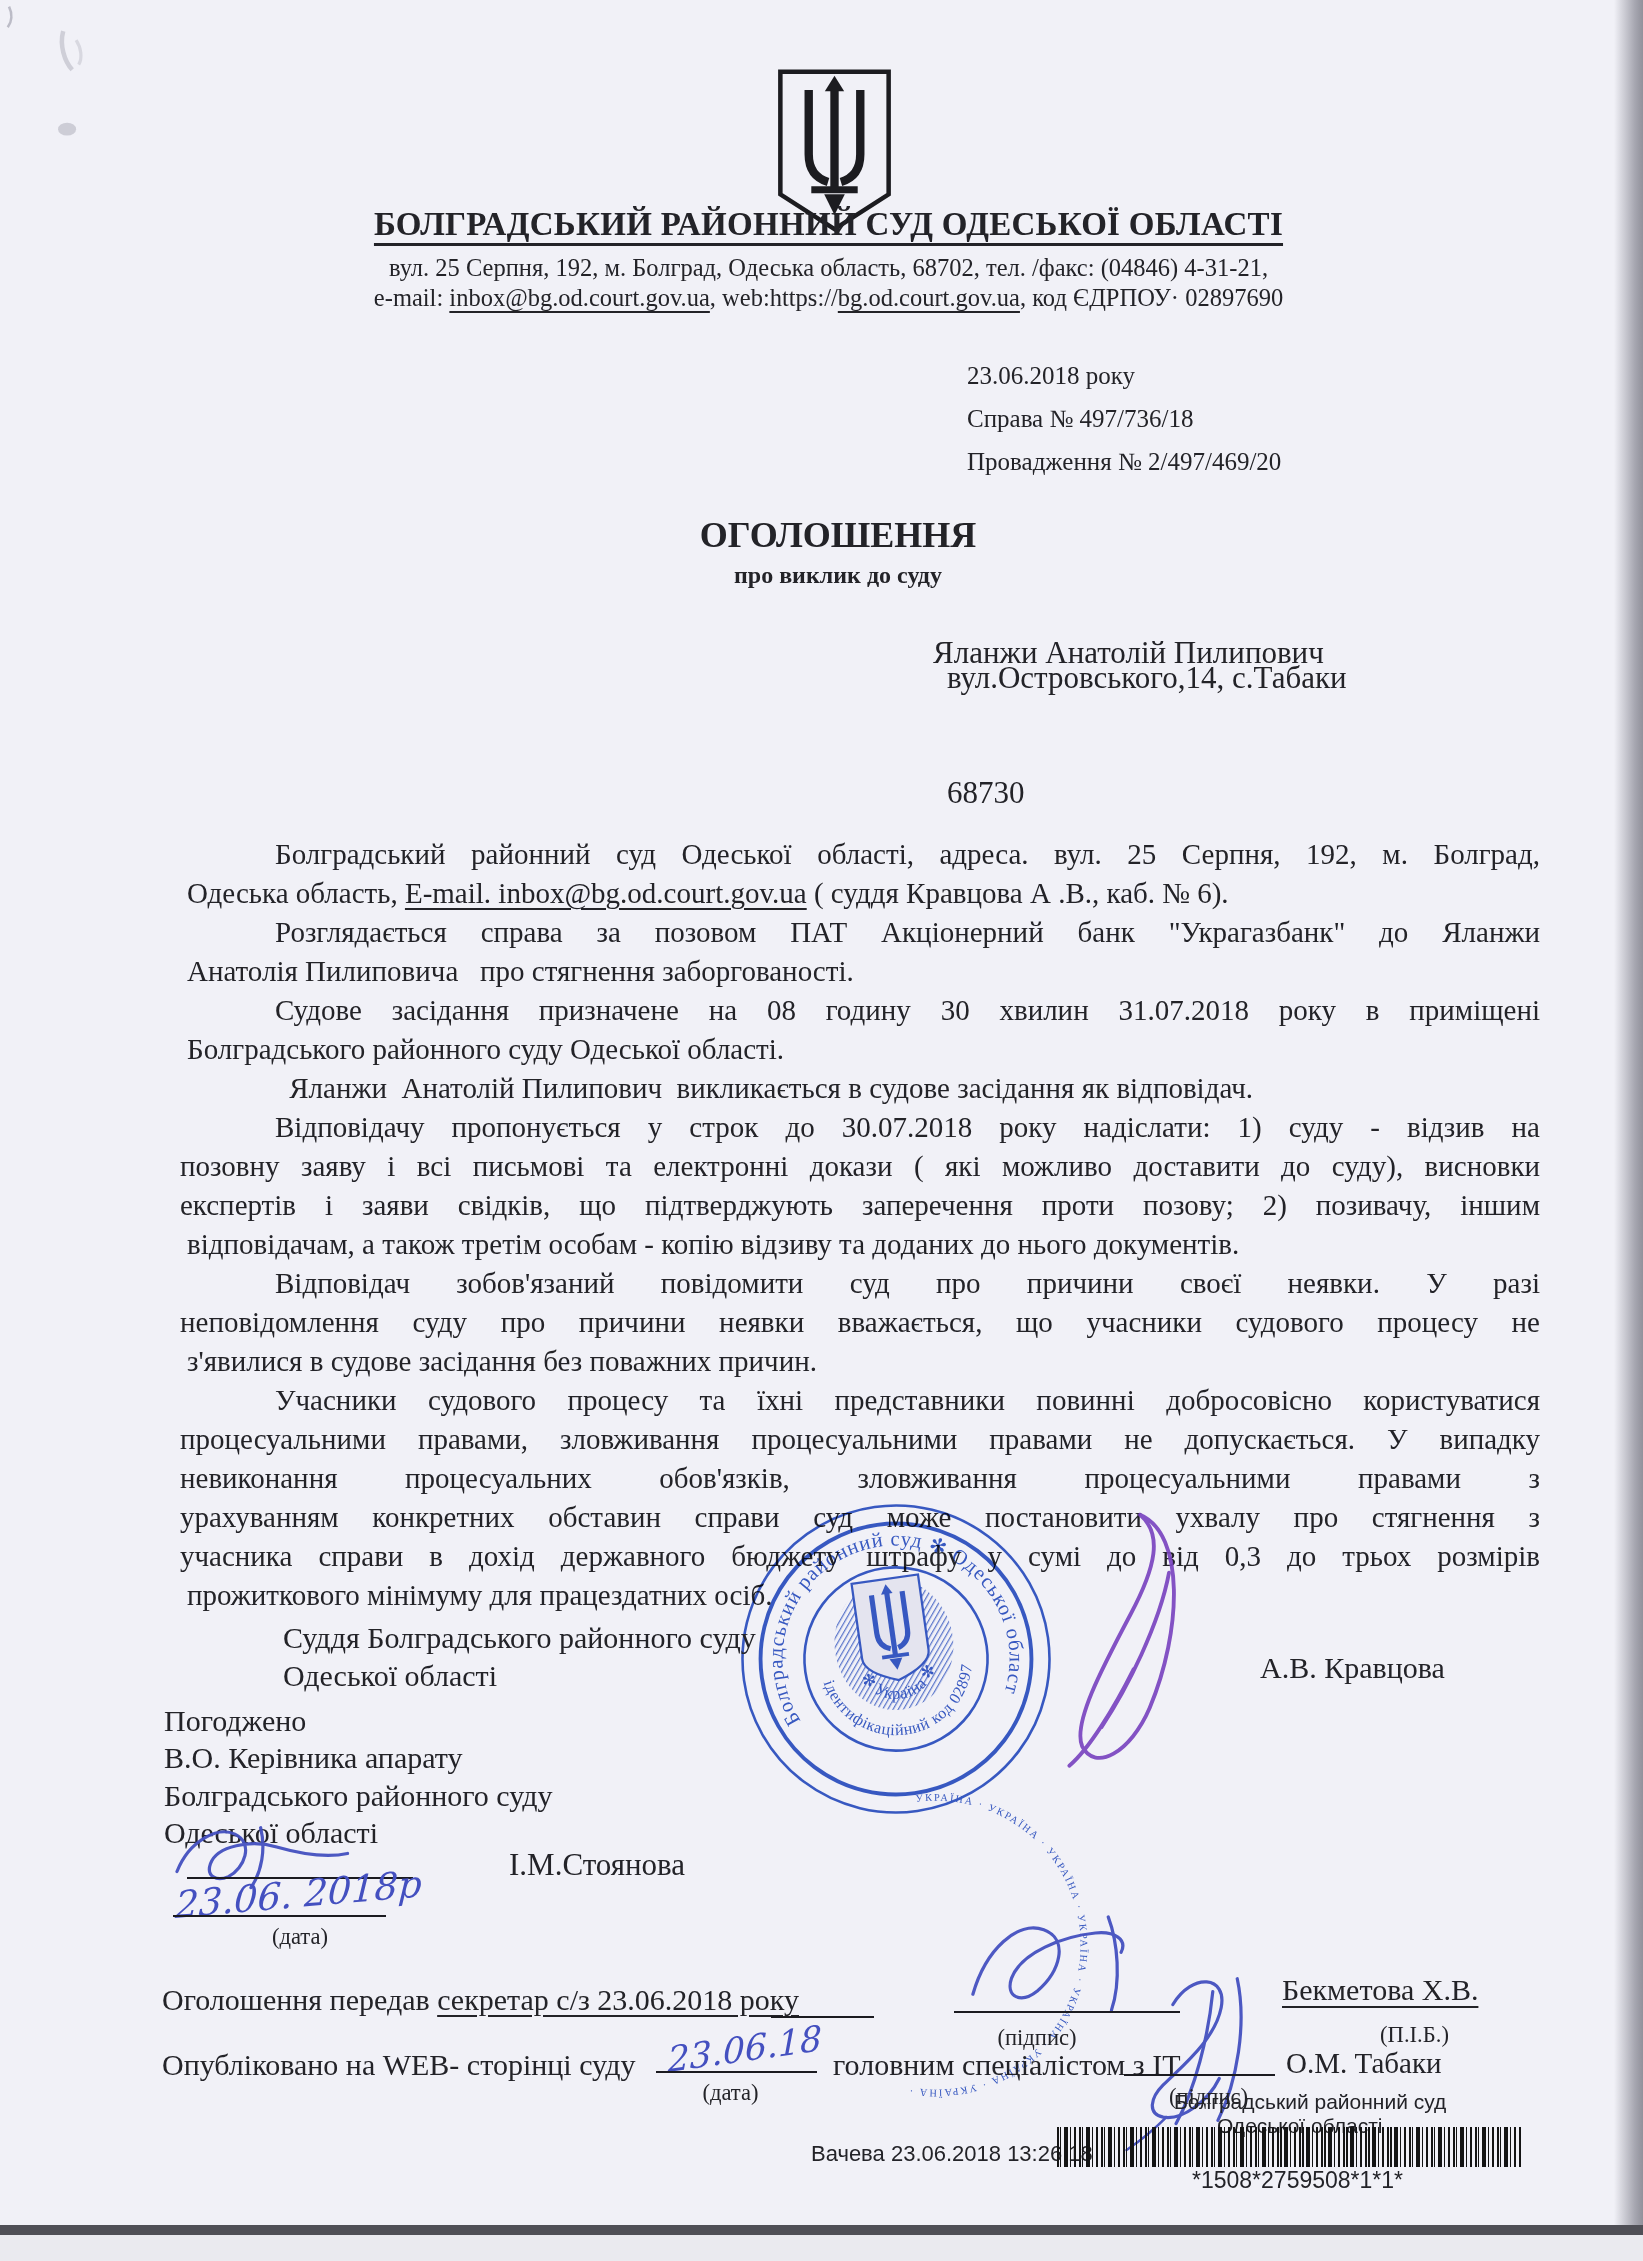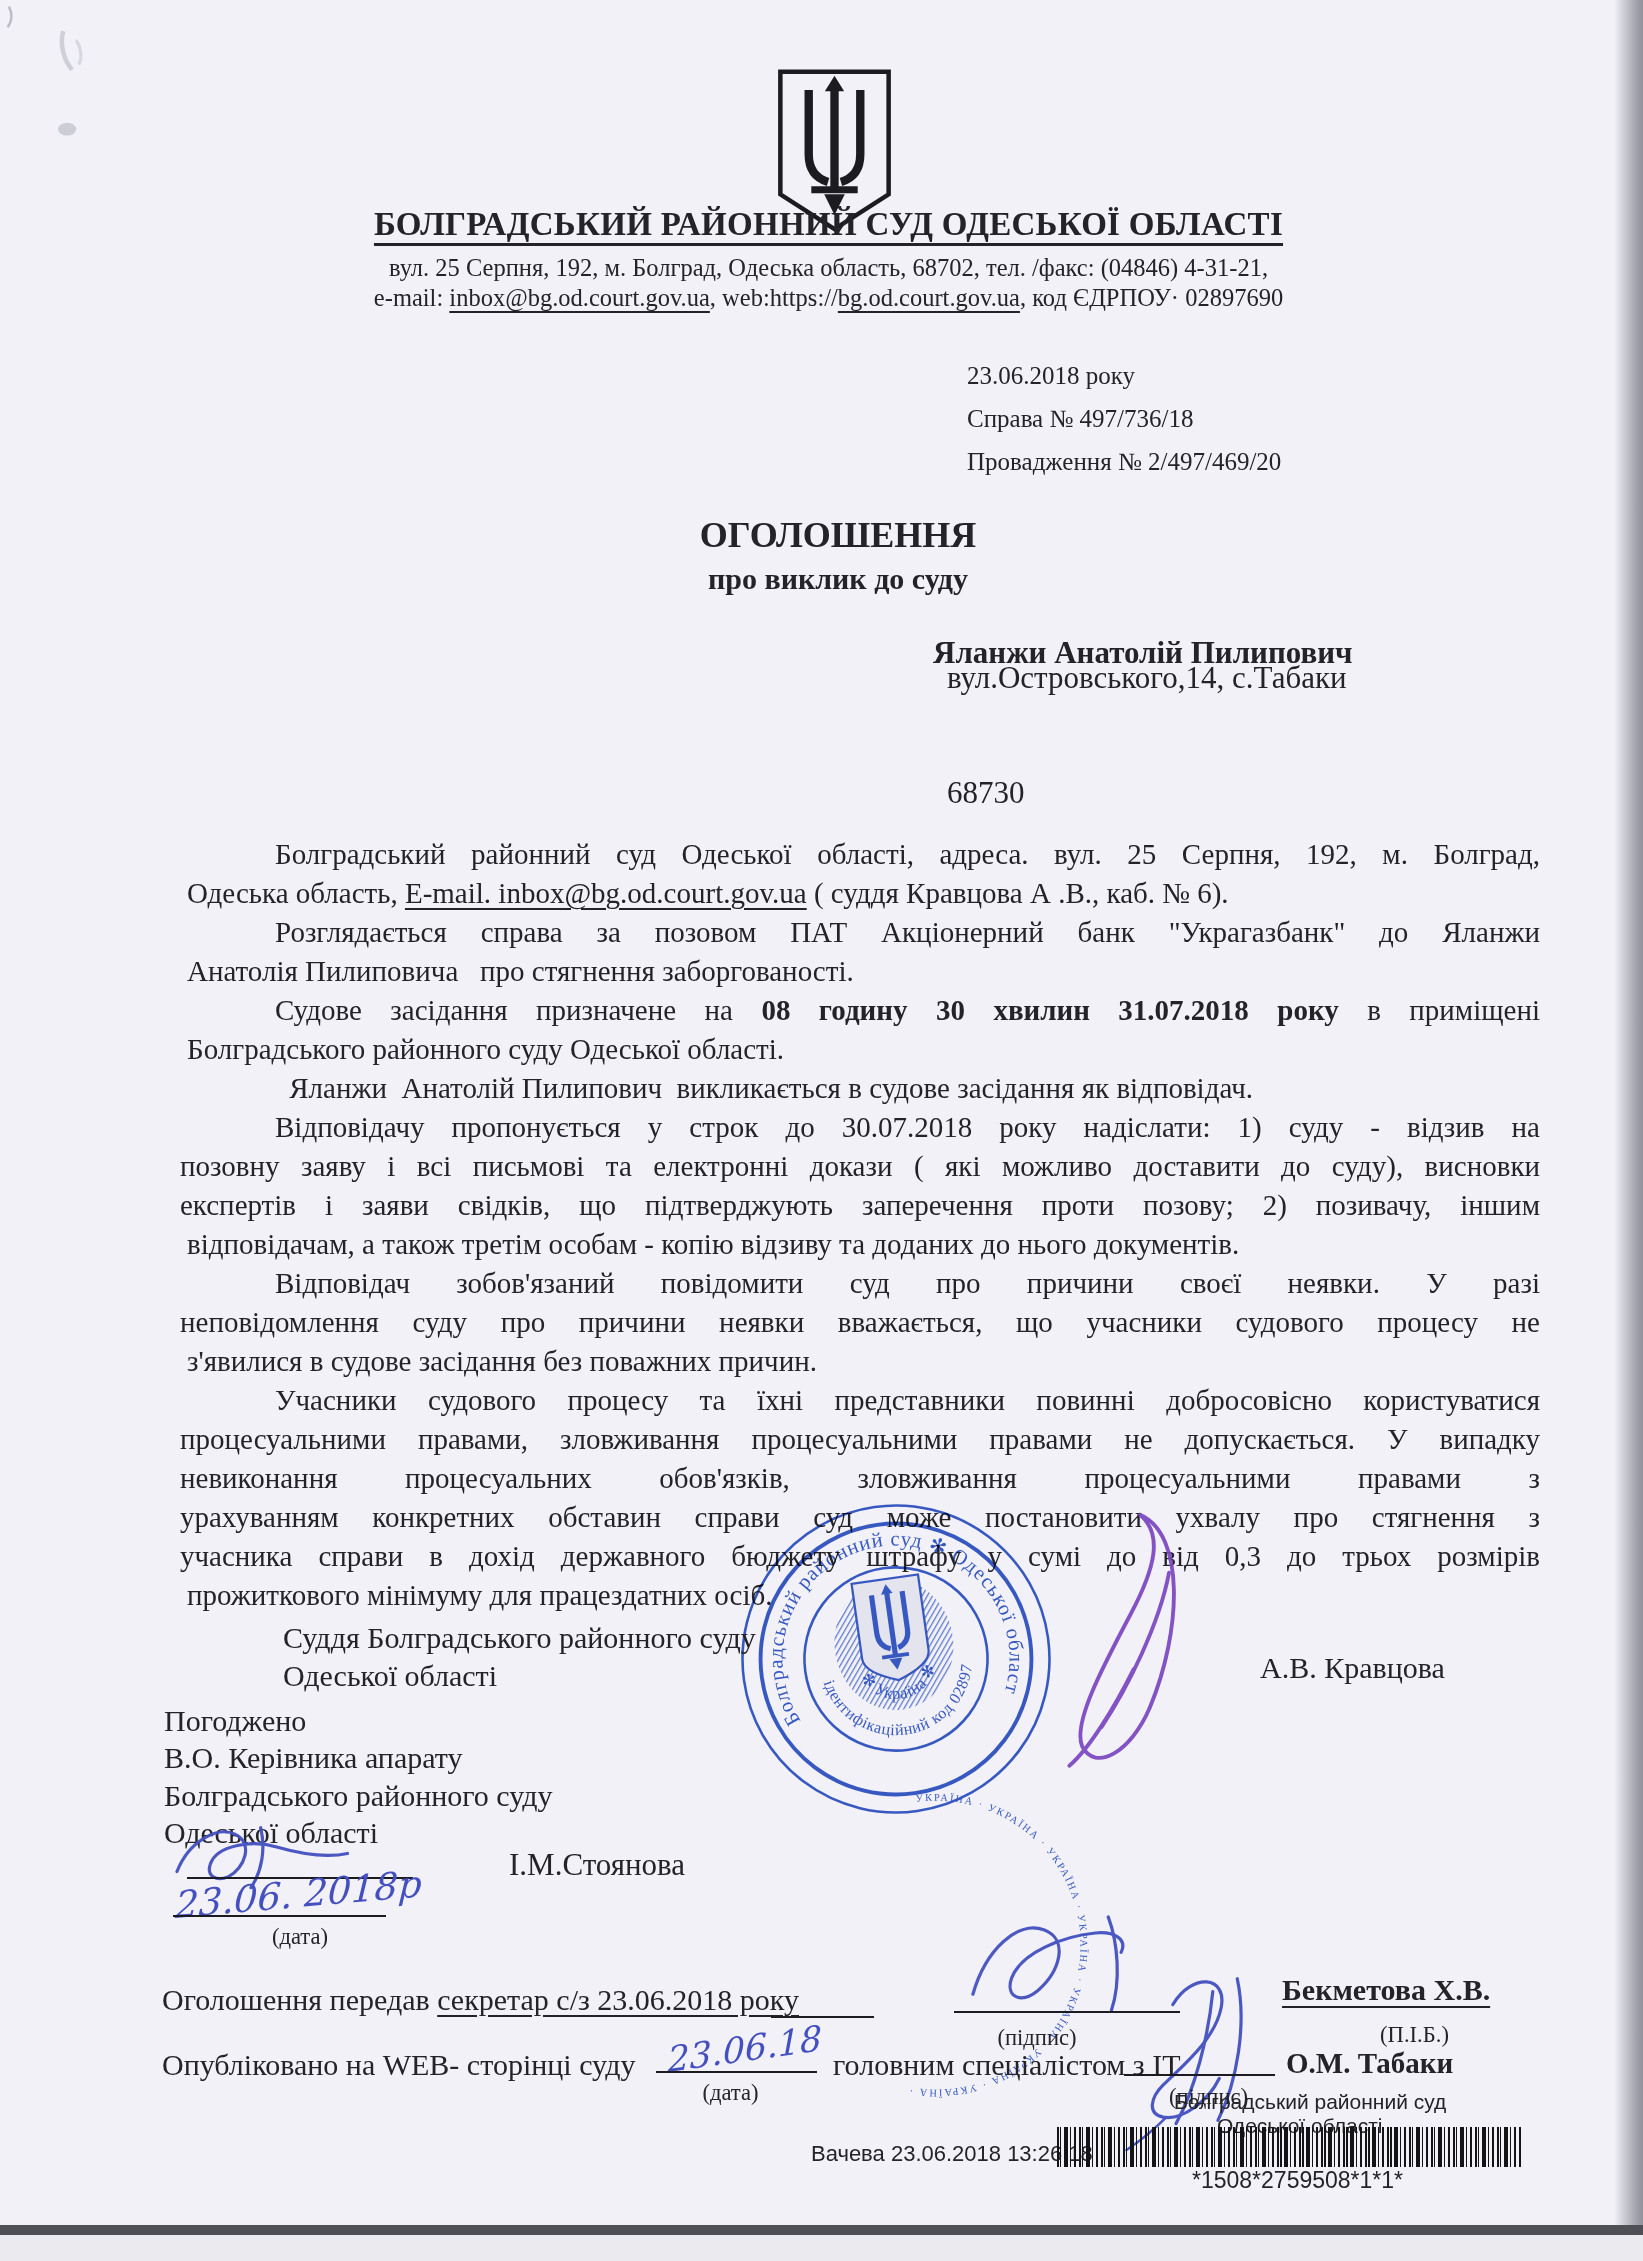--- a/index.html
+++ b/index.html
@@ -1,35 +1,35 @@
 <!DOCTYPE html>
 <html style="font-size:10.3px"><head>
 <meta charset="utf-8">
 <style>
   html,body{margin:0;padding:0;background:#d8d8de;}
   .page{position:relative;width:1643px;height:2261px;background:#f1f1f7;overflow:hidden;
         font-family:"Liberation Serif",serif;color:#232328;}
   .abs{position:absolute;}
   .ctr{text-align:center;}
   .sans{font-family:"Liberation Sans",sans-serif;}
-  .b{font-weight:bold;}
+  .b{font-weight:normal;}
   .u{text-decoration:underline;text-decoration-thickness:1.9px;text-underline-offset:4.5px;}
   .uthick{text-decoration:underline;text-decoration-thickness:2.6px;text-underline-offset:7.7px;}
 
   
   .court-name{left:64px;top:206px;width:1529px;font-size:33px;font-weight:bold;letter-spacing:0.3px;}
   .addr-line{left:64px;top:254px;width:1529px;font-size:24.5px;}
   .email-line{left:64px;top:284px;width:1529px;font-size:24.5px;}
 
   
   .meta{left:967px;top:354px;width:525px;font-size:25px;line-height:43px;}
 
   
   .title-main{left:97px;top:514px;width:1482px;font-size:36px;font-weight:bold;}
-  .title-sub{left:97px;top:562px;width:1482px;font-size:30px;font-weight:bold;}
+  .title-sub{left:97px;top:562px;width:1482px;font-size:24px;font-weight:bold;}
 
   
   .adr{font-size:31px;}
 
   
   .body-block{left:180px;top:835px;width:1360px;font-size:29px;line-height:39px;}
   .bline{height:39px;overflow:visible;}
   .jl{text-align:justify;text-align-last:justify;text-justify:inter-word;}
   .ll{text-align:left;white-space:pre-wrap;margin-left:7px;}
   .ind{text-indent:95px;}

